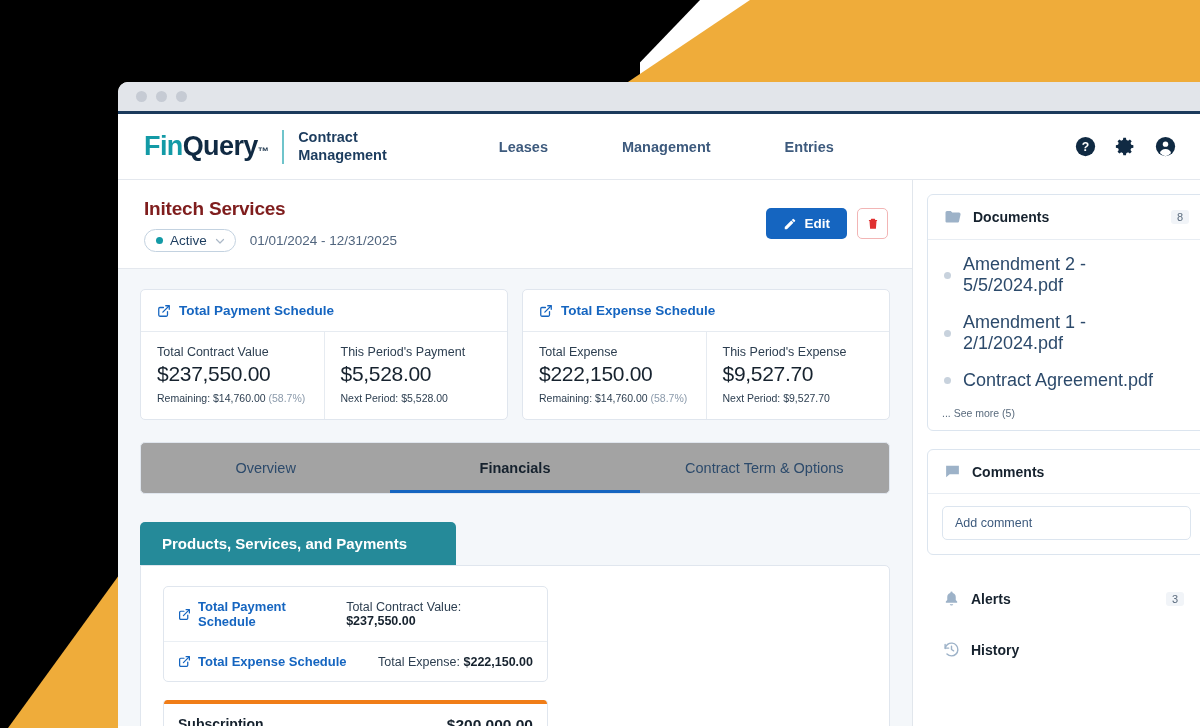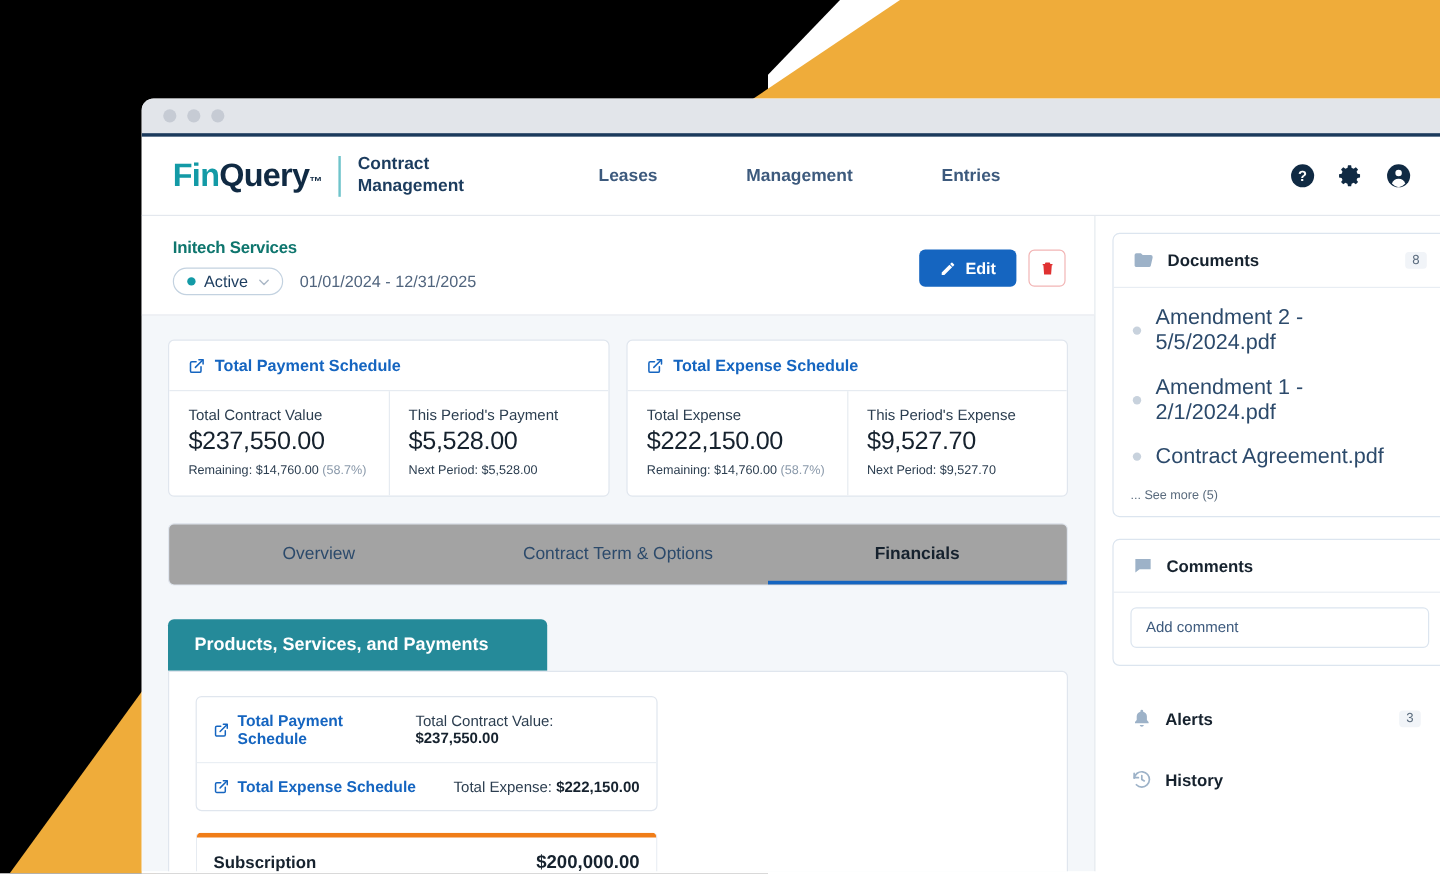--- a/index.html
+++ b/index.html
@@ -72,21 +72,21 @@
   .hdr-icon { width: 21px; height: 21px; cursor: pointer; }
 
   
   .body-split { display: flex; height: calc(646px - 32px - 68px); }
   .main-col { width: 795px; background: #f4f7fa; border-right: 1px solid #e1e6ec; overflow: hidden; }
   .side-col { flex: 1; background: #ffffff; padding: 14px 0 0 14px; }
 
   
   .title-block { background: #ffffff; padding: 18px 24px 16px 26px; border-bottom: 1px solid #e4e8ee; display: flex; align-items: flex-start; }
   .title-left { flex: 1; }
-  .page-title { font-size: 14px; font-weight: 700; color: #0f766e; letter-spacing: -0.2px; }
+  .page-title { font-size: 19px; font-weight: 700; color: #7f1d1d; letter-spacing: -0.2px; }
   .title-meta { display: flex; align-items: center; gap: 14px; margin-top: 9px; }
   .status-pill {
     display: inline-flex; align-items: center; gap: 7px;
     border: 1px solid #c3d2e0; border-radius: 999px;
     padding: 3px 9px 3px 11px; cursor: pointer;
   }
   .status-dot { width: 7px; height: 7px; border-radius: 50%; background: #139aa6; }
   .status-label { font-size: 13.5px; color: #1c3c5e; font-weight: 500; }
   .chev { width: 12px; height: 12px; opacity: .5; }
   .date-range { font-size: 13.5px; color: #51657e; }
@@ -313,22 +313,22 @@
               <div class="sc-label">This Period's Expense</div>
               <div class="sc-value">$9,527.70</div>
               <div class="sc-sub">Next Period: $9,527.70</div>
             </div>
           </div>
         </div>
       </div>
 
       <div class="tabs-card">
         <div class="tab">Overview</div>
+        <div class="tab active">Financials</div>
         <div class="tab">Contract Term &amp; Options</div>
-        <div class="tab active">Financials</div>
       </div>
 
       <div class="prod-wrap">
         <div class="prod-head">Products, Services, and Payments</div>
         <div class="prod-body">
 
           <div class="mini-card">
             <div class="mini-row">
               <div class="mini-link">
                 <span>

